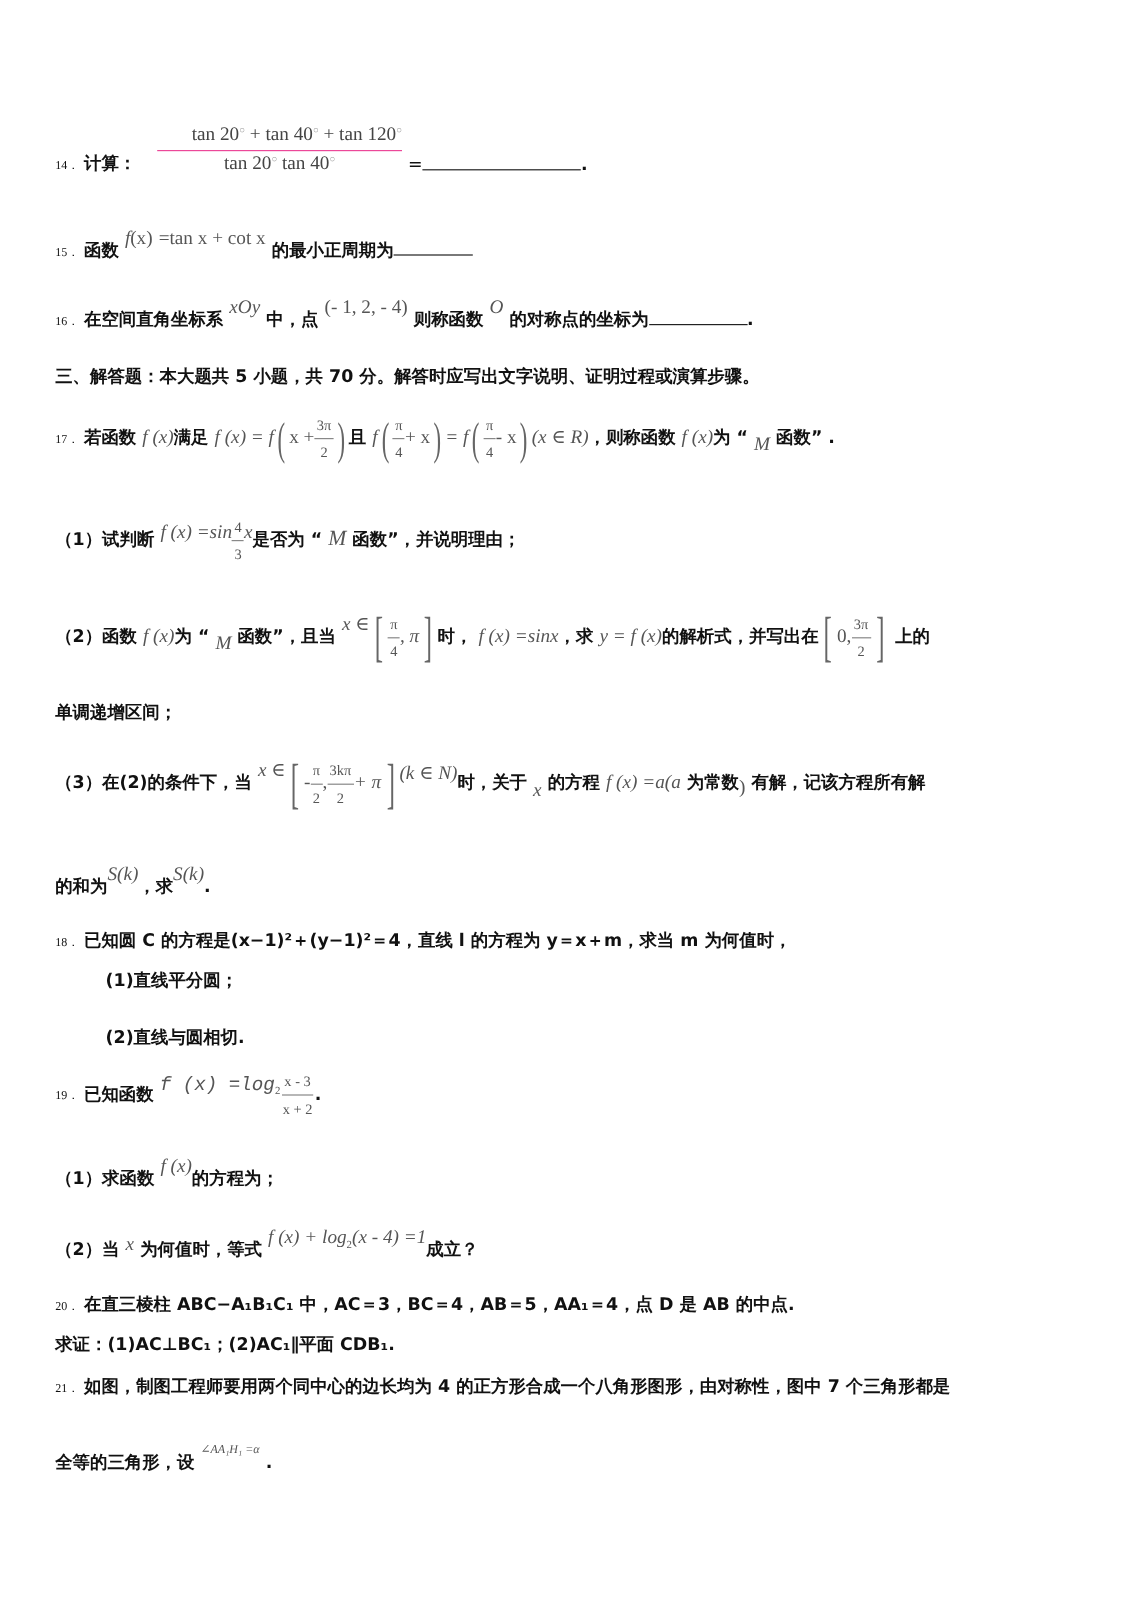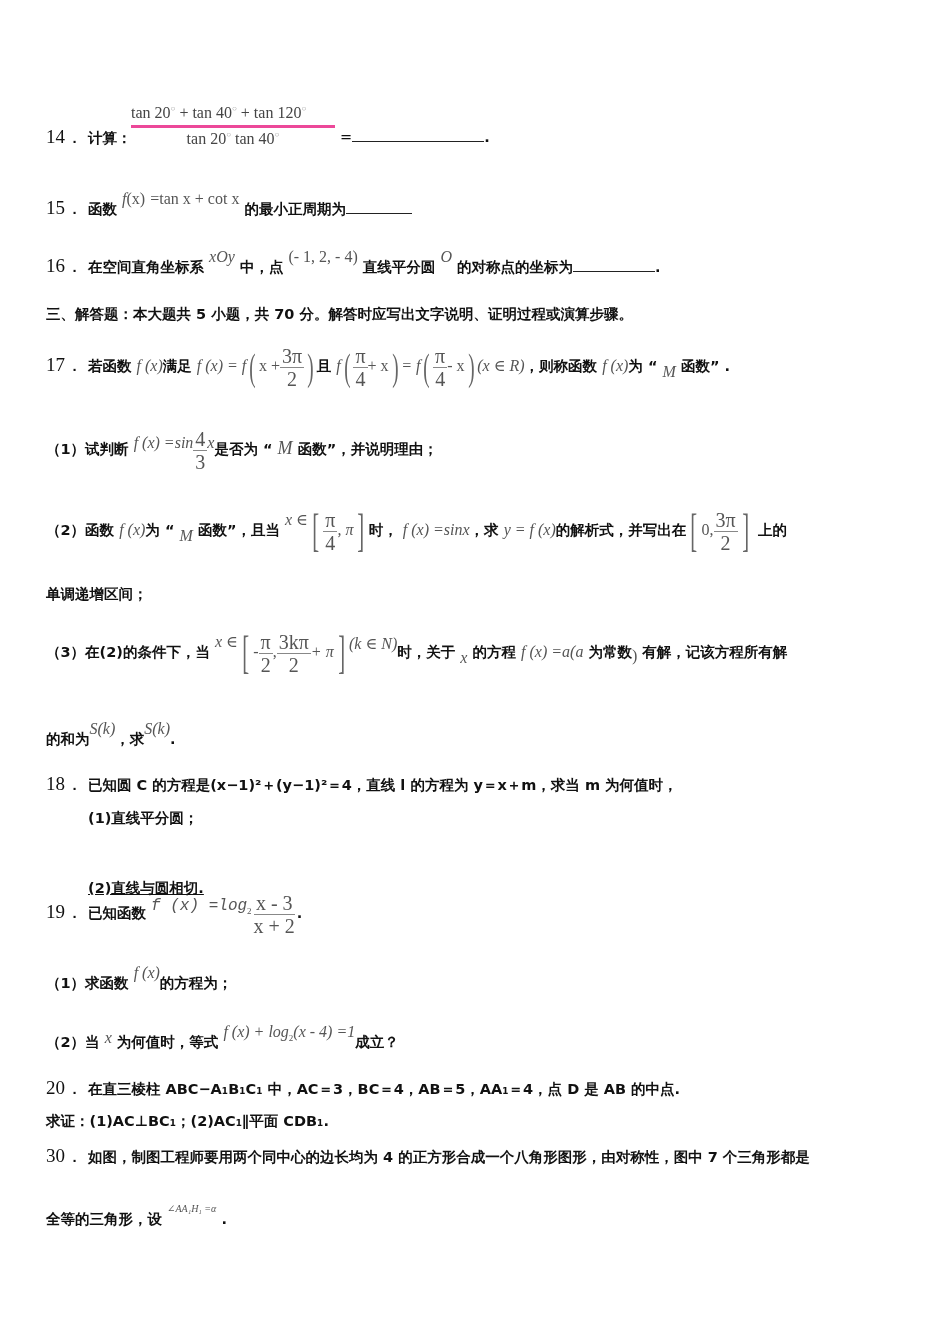--- a/index.html
+++ b/index.html
@@ -2,43 +2,43 @@
 <html><head>
 <meta charset="utf-8">
 <style>
   html, body { margin: 0; padding: 0; background: #ffffff; }
   body {
     width: 950px; height: 1344px; position: relative; overflow: hidden;
     font-family: "DejaVu Sans", "Liberation Sans", sans-serif;
     color: #111;
   }
   .line { position: absolute; left: 46px; white-space: nowrap; font-size: 14.5px; font-weight: bold; line-height: 20px; }
-  .num { font-family: "Liberation Serif", "DejaVu Serif", serif; font-weight: normal; font-size: 19px; margin-right: 4px; }
+  .num { font-family: "Liberation Serif", "DejaVu Serif", serif; font-weight: normal; font-size: 10px; margin-right: 4px; }
   .cn { font-weight: bold; }
   .m { font-family: "Liberation Serif", "DejaVu Serif", serif; font-weight: normal; color: #555; font-size: 16px; }
   .mi { font-family: "Liberation Serif", "DejaVu Serif", serif; font-weight: normal; color: #555; font-style: italic; font-size: 16px; }
   .raise { position: relative; top: -10px; }
   .blank { display: inline-block; border-bottom: 1.5px solid #222; height: 14px; vertical-align: baseline; }
-  .frac { display: inline-flex; flex-direction: column; align-items: center; vertical-align: middle; font-family: "Liberation Serif", serif; font-weight: normal; color: #555; font-size: 20px; line-height: 22px; }
+  .frac { display: inline-flex; flex-direction: column; align-items: center; vertical-align: middle; font-family: "Liberation Serif", serif; font-weight: normal; color: #555; font-size: 12px; line-height: 22px; }
   .frac .n { border-bottom: 1px solid #888; padding: 0 2px; }
   .frac .d { padding: 0 2px; }
   .big-paren { display: inline-block; font-family: "Liberation Serif", serif; font-weight: normal; color: #666; font-size: 38px; line-height: 38px; vertical-align: middle; transform: scaleX(0.5); }
   .big-brk { display: inline-block; font-family: "Liberation Serif", serif; font-weight: 100; color: #666; font-size: 46px; line-height: 46px; vertical-align: middle; transform: scaleX(0.45); }
   sup.deg { font-size: 8px; color: #999; vertical-align: top; }
   sub.s { font-size: 9px; }
   .indent { left: 88px; }
 </style>
 </head>
 <body>
 
 <div class="line" style="top:127px;">
   <span class="num">14．</span><span class="cn">计算：</span>
 </div>
 <div style="position:absolute; left:131px; top:104px; width:204px; font-family:'Liberation Serif',serif; color:#444; font-size:16px;">
-  <div style="text-align:left; border-bottom:3px solid #ec4899; padding-bottom:3px; white-space:nowrap;">
+  <div style="text-align:right; border-bottom:1px solid #ec4899; padding-bottom:3px; white-space:nowrap;">
     <span>tan 20</span><sup class="deg">○</sup>
     <span>+ tan 40</span><sup class="deg">○</sup>
     <span>+ tan 120</span><sup class="deg">○</sup>
   </div>
   <div style="text-align:center; padding-top:2px; white-space:nowrap;">
     <span>tan 20</span><sup class="deg">○</sup>
     <span>tan 40</span><sup class="deg">○</sup>
   </div>
 </div>
 <div class="line" style="left:340px; top:127px;">
@@ -50,21 +50,21 @@
   <span class="raise">
     <span class="mi">f</span><span class="m">(x)</span> <span class="m">=tan x + cot x</span>
   </span><span class="cn">的最小正周期为</span><span class="blank" style="width:66px;"></span>
 </div>
 
 <div class="line" style="top:256px;">
   <span class="num">16．</span><span class="cn">在空间直角坐标系</span>
   <span class="mi raise">xOy</span>
   <span class="cn">中，点</span>
   <span class="m raise">(- 1, 2, - 4)</span>
-  <span class="cn">直线平分圆</span>
+  <span class="cn">则称函数</span>
   <span class="mi raise">O</span>
   <span class="cn">的对称点的坐标为</span><span class="blank" style="width:82px;"></span><span>.</span>
 </div>
 
 <div class="line" style="top:304px;">三、解答题：本大题共 5 小题，共 70 分。解答时应写出文字说明、证明过程或演算步骤。</div>
 
 <div class="line" style="top:343px; height:44px; line-height:44px;">
   <span class="num">17．</span><span class="cn">若函数</span>
   <span class="mi">f (x)</span><span class="cn">满足</span>
   <span class="mi">f (x) = f</span><span class="big-paren">(</span><span class="m">x +</span><span class="frac">
@@ -127,21 +127,21 @@
   <span class="cn">有解，记该方程所有解</span>
 </div>
 <div class="line" style="top:729px;">
   <span class="cn">的和为</span><span class="mi raise">S(k)</span><span class="cn">，求</span><span class="mi raise">S(k)</span><span>.</span>
 </div>
 
 <div class="line" style="top:774px;">
   <span class="num">18．</span><span class="cn">已知圆 C 的方程是(x−1)²＋(y−1)²＝4，直线 l 的方程为 y＝x＋m，求当 m 为何值时，</span>
 </div>
 <div class="line indent" style="top:808px;">(1)直线平分圆；</div>
-<div class="line indent" style="top:878px;text-decoration:underline;">(2)直线与圆相切.</div>
+<div class="line indent" style="top:855px;">(2)直线与圆相切.</div>
 
 <div class="line" style="top:890px; height:44px; line-height:44px;">
   <span class="num">19．</span><span class="cn">已知函数</span>
   <span class="mi" style="position:relative; top:-8px;font-family:Liberation Mono, monospace;">f (x) =log</span><sub class="s m" style="position:relative; top:-8px;">2</sub><span class="frac">
       <span class="n">x - 3</span>
       <span class="d">x + 2</span>
     </span><span>.</span>
 </div>
 <div class="line" style="top:973px;">
   <span class="cn">（1）求函数</span>
@@ -153,19 +153,19 @@
   <span class="cn">为何值时，等式</span>
   <span class="raise"><span class="mi">f (x) + log</span><sub class="s m">2</sub><span class="mi">(x - 4) =1</span></span><span class="cn">成立？</span>
 </div>
 
 <div class="line" style="top:1078px;">
   <span class="num">20．</span><span class="cn">在直三棱柱 ABC−A₁B₁C₁ 中，AC＝3，BC＝4，AB＝5，AA₁＝4，点 D 是 AB 的中点.</span>
 </div>
 <div class="line" style="top:1111px;">求证：(1)AC⊥BC₁；(2)AC₁∥平面 CDB₁.</div>
 
 <div class="line" style="top:1146px;">
-  <span class="num">30．</span><span class="cn">如图，制图工程师要用两个同中心的边长均为 4 的正方形合成一个八角形图形，由对称性，图中 7 个三角形都是</span>
+  <span class="num">21．</span><span class="cn">如图，制图工程师要用两个同中心的边长均为 4 的正方形合成一个八角形图形，由对称性，图中 7 个三角形都是</span>
 </div>
 <div class="line" style="top:1209px;">
   <span class="cn">全等的三角形，设</span>
   <span class="mi" style="position:relative; top:-12px; font-size:10px;">∠AA₁H₁ =α</span>
   <span>.</span>
 </div>
 
 </body></html>

